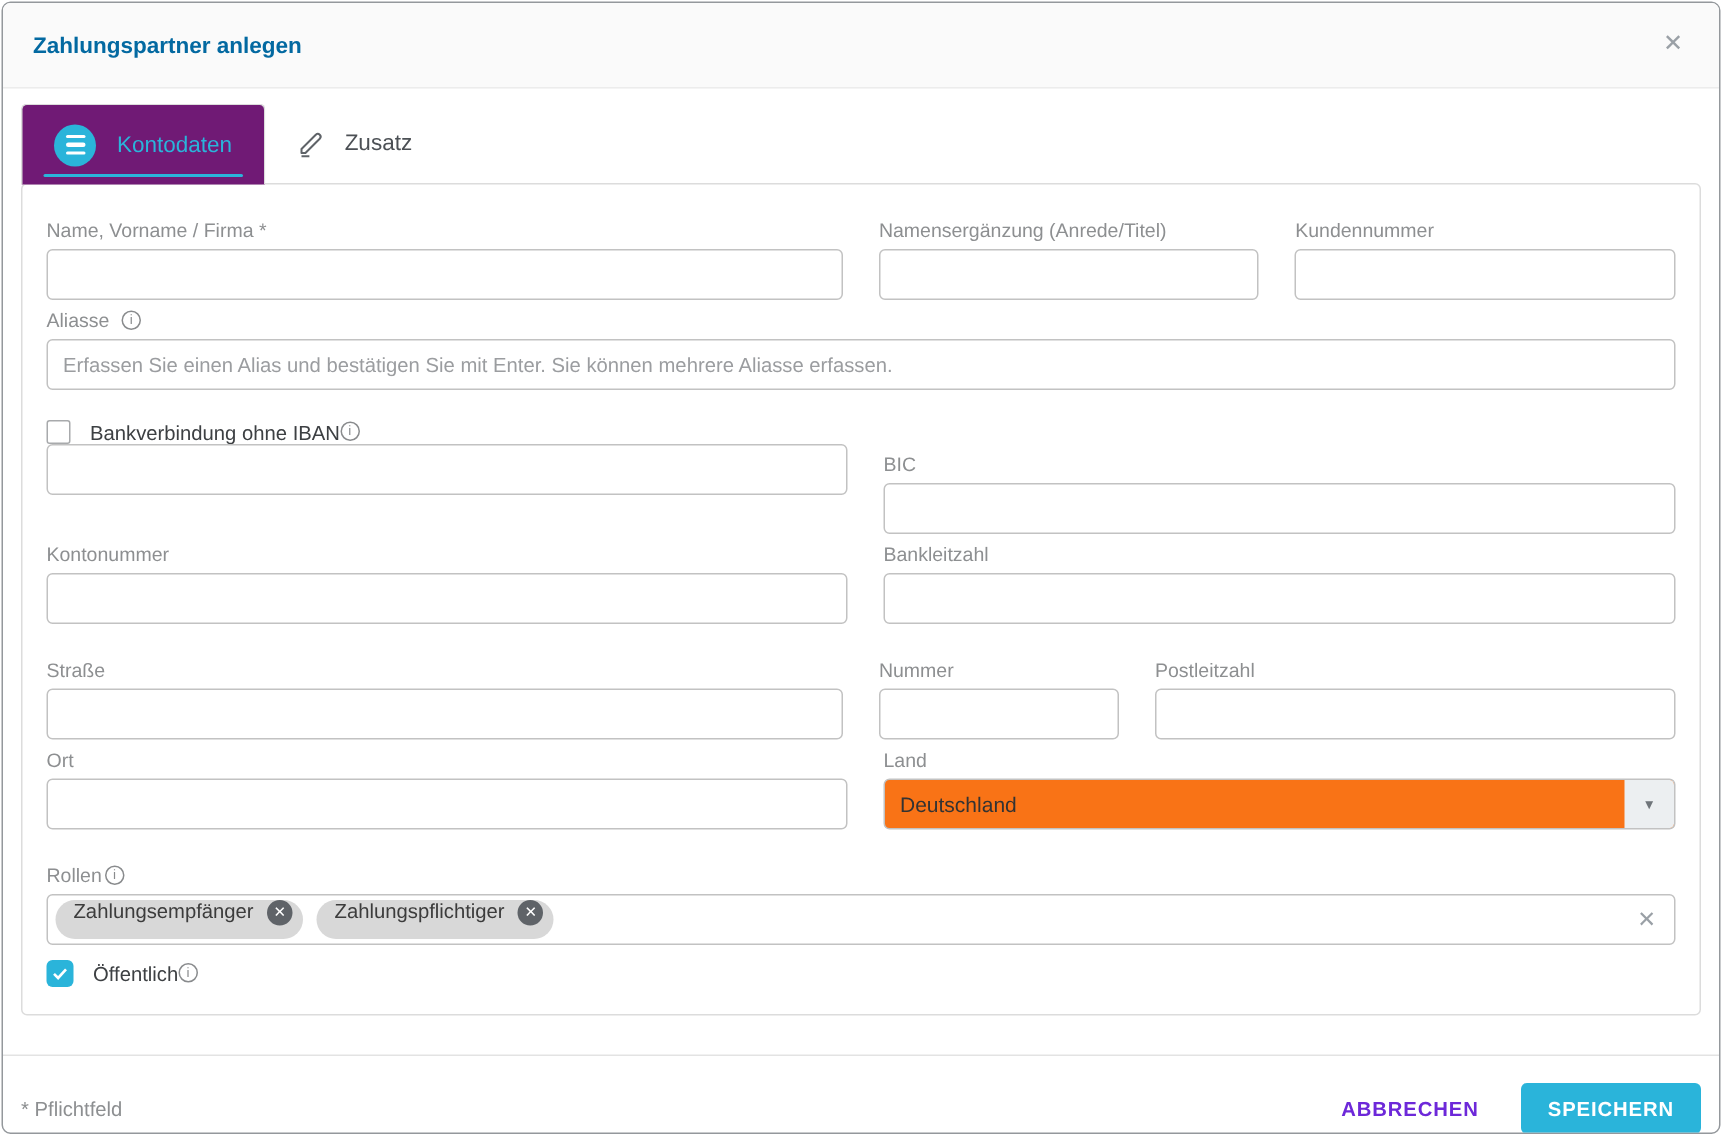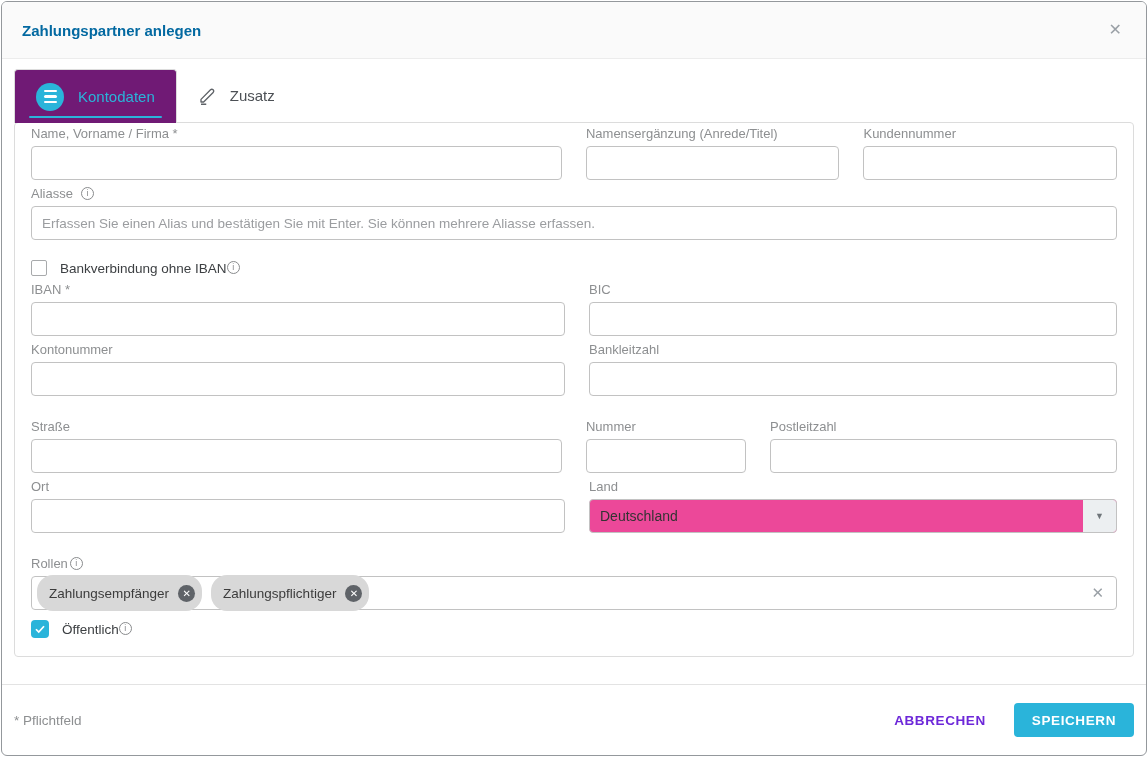--- a/index.html
+++ b/index.html
@@ -58,21 +58,21 @@
     padding:0 16px 18px 16px; position:relative; z-index:1;
   }
   .row { display:flex; gap:24px; }
   .field { display:flex; flex-direction:column; }
   .w-l { width:534px; } .w-q { width:255px; } .w-n { width:161px; } .w-p { width:349px; }
   .w-fill { flex:1 1 auto; } .w-full { width:100%; }
   .lbl {
     margin:7px 0 5px; font-size:13px; color:#8d8f91; line-height:14px;
     display:flex; align-items:center;
   }
-  .lbl.first { margin-top:4px; } .lbl.gap-lg { margin-top:24px; }
+  .lbl.first { margin-top:24px; } .lbl.gap-lg { margin-top:24px; }
   .lbl .sp { margin-left:8px; } .lbl .tight { margin-left:2px; }
   .info-i {
     width:13px; height:13px; border:1px solid #898b8d; border-radius:50%;
     color:#898b8d; font-size:9px; line-height:11px; text-align:center;
     display:inline-block; font-style:normal; cursor:pointer; flex:0 0 auto;
     transform:translateY(-1px);
   }
   input.tinput {
     height:34px; border:1px solid #c2c2c2; border-radius:4px; background:#fff;
     padding:0 10px; font-size:14px; color:#333;
@@ -88,38 +88,38 @@
     background:#fff; cursor:pointer; flex:0 0 auto;
   }
   .cbox.checked {
     width:18px; height:18px; border:none; border-radius:4px;
     background:var(--accent); display:flex; align-items:center; justify-content:center;
   }
   .cb-label { margin-left:13px; font-size:13.5px; color:#3d4043; display:flex; align-items:center; }
 
   
   .select {
-    height:34px; border:1px solid #c2c2c2; border-radius:4px; background:#ec4899;
+    height:34px; border:1px solid #c2c2c2; border-radius:4px; background:#f97316;
     display:flex; align-items:center; overflow:hidden; cursor:pointer;
   }
   .select-value { flex:1; padding:0 10px; font-size:14px; color:#333; }
   .select-arrow {
     width:33px; align-self:stretch; background:#eceff1;
     display:flex; align-items:center; justify-content:center;
     color:#6f757a; font-size:9px;
   }
 
   
   .chips-field {
     height:34px; border:1px solid #c2c2c2; border-radius:4px; background:#fff;
     display:flex; align-items:center; gap:9px; padding:0 12px 0 5px; width:100%;
   }
   .chip {
-    height:36px; background:#d8d8d8; border-radius:16px;
-    display:flex; align-items:center; gap:9px; padding:0 7px 0 12px;
+    height:26px; background:#d8d8d8; border-radius:16px;
+    display:flex; gap:9px; padding:0 7px 0 12px;
     font-size:13.5px; color:#3c3c3c; white-space:nowrap;
   }
   .chip-x {
     width:17px; height:17px; border-radius:50%; background:#5f6368; color:#fff;
     font-size:10px; line-height:17px; text-align:center; cursor:pointer;
   }
   .clear-x { margin-left:auto; color:#9aa0a6; font-size:15px; cursor:pointer; }
 
   
   .footer-divider { border-top:1px solid #e3e3e3; margin-top:26px; }
@@ -201,21 +201,20 @@
       <div class="cb-row first-gap">
         <span class="cbox"></span>
         <span class="cb-label">
           <span>Bankverbindung ohne IBAN</span>
           <i class="info-i sp">i</i>
         </span>
       </div>
 
       <div class="row">
         <div class="field w-l">
-          <span class="lbl">IBAN *</span>
           <input class="tinput" value="" style="">
         </div>
         <div class="field w-fill">
           <span class="lbl">BIC</span>
           <input class="tinput" value="" style="">
         </div>
       </div>
 
       <div class="row">
         <div class="field w-l">

